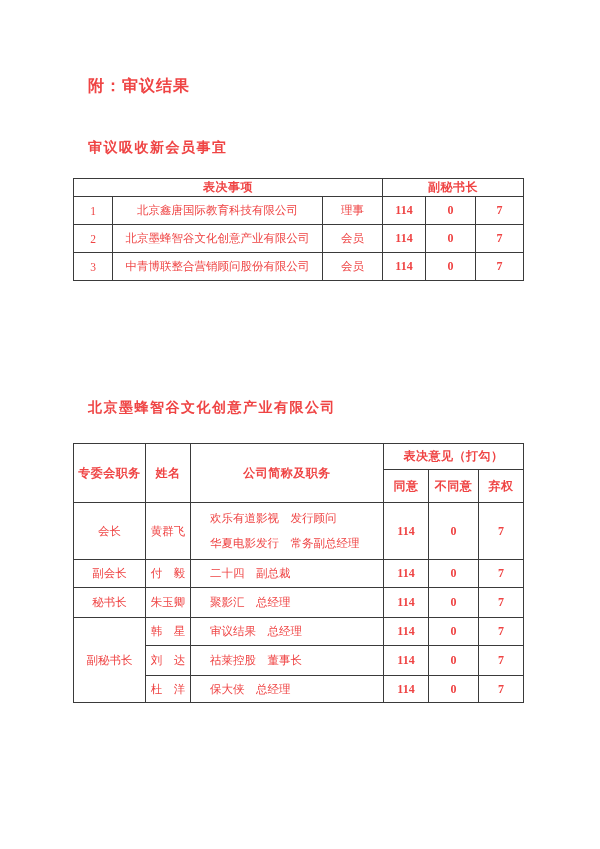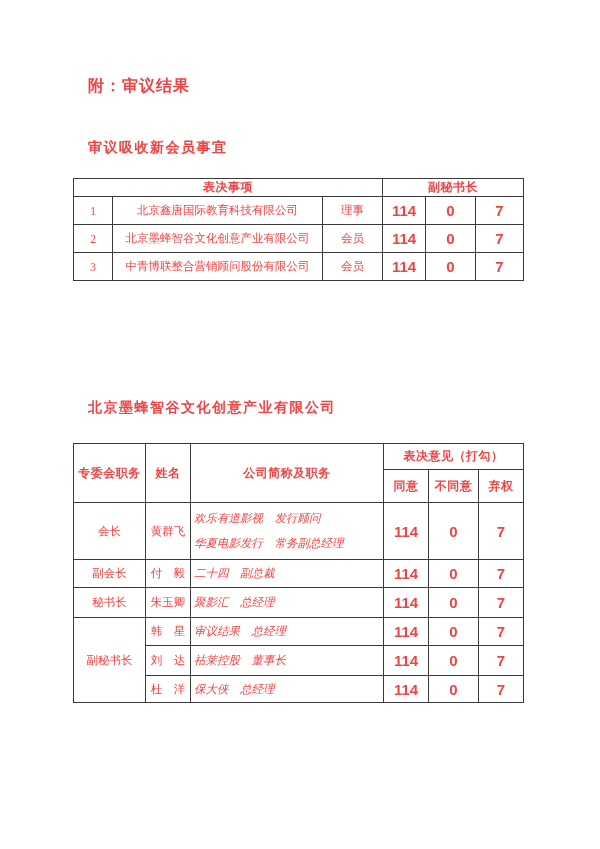--- a/index.html
+++ b/index.html
@@ -29,22 +29,22 @@
     border:1px solid #3a3a3a;
     text-align:center; vertical-align:middle;
     padding:0; overflow:hidden;
   }
   th { font-weight:700; font-size:12px; letter-spacing:0.5px; }
   td { font-weight:400; font-size:11.5px; }
 
   .t1 { position:absolute; left:73px; top:178px; width:450px; }
   .t2 { position:absolute; left:73px; top:443px; width:450px; }
 
-  .num  { font-weight:700; font-size:15px; font-family:Liberation Sans, sans-serif; }
-  .left-cell { text-align:left; padding-left:3px;font-style:italic; }
+  .num  { font-weight:700; font-size:12px; font-family:Liberation Serif, serif; }
+  .left-cell { text-align:left; padding-left:19px; }
   .two-line div { line-height:25px; white-space:pre; }
   .one-line { white-space:pre;margin-top:16px; }
 </style>
 </head>
 <body>
 
 <div class="page">
 
   <div class="doc-title">附：审议结果</div>
 

